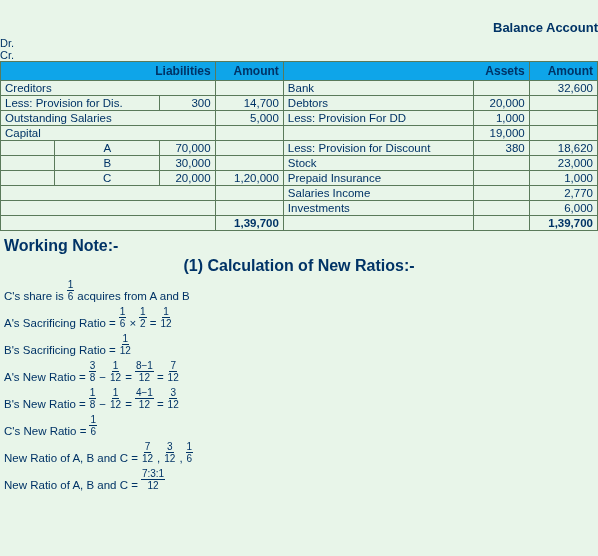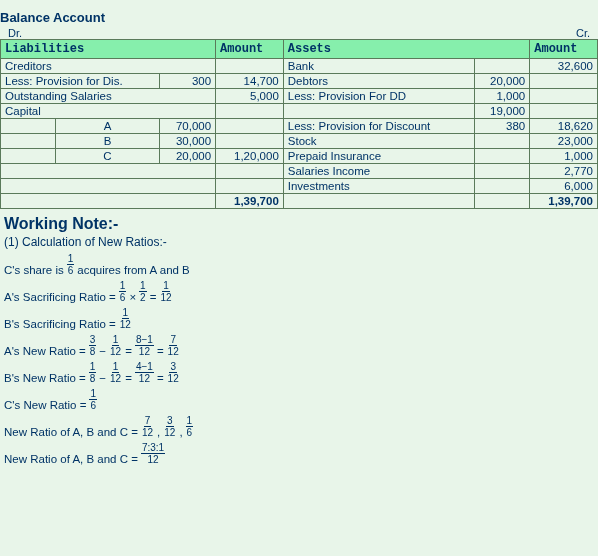--- a/index.html
+++ b/index.html
@@ -5,45 +5,45 @@
     * { margin: 0; padding: 0; box-sizing: border-box; }
     body {
       width: 598px;
       min-height: 556px;
       font-family: Arial, sans-serif;
       font-size: 12px;
       background: #e8f5e9;
       color: #003366;
     }
     .page-title {
-      text-align: left;
+      text-align: right;
       font-size: 13px;
       font-weight: bold;
-      padding: 10px 0 2px 0;
+      padding: 20px 0 2px 0;
       color: #003366;
     }
     .dr-cr-row {
       display: flex;
       justify-content: space-between;
-      padding: 0 8px;
+      padding: 0 0;
       font-size: 11px;
+      flex-direction: column;
     }
     table.balance-table {
       width: 100%;
       border-collapse: collapse;
       border: 1px solid #5a7a5a;
     }
     table.balance-table th {
-      background: #86efac;
+      background: #0ea5e9;
       border: 1px solid #5a7a5a;
       padding: 2px 4px;
       font-size: 12px;
       color: #003366;
-      text-align: left;
-      font-family: Liberation Mono, monospace;
+      text-align: right;
     }
     table.balance-table td {
       border: 1px solid #5a7a5a;
       padding: 1px 4px;
       font-size: 11.5px;
       vertical-align: top;
       color: #003366;
     }
     .amount-col {
       text-align: right;
@@ -56,23 +56,24 @@
     }
     .working-notes {
       padding: 6px 4px 4px 4px;
     }
     .wn-title {
       font-weight: bold;
       font-size: 16px;
       margin-bottom: 2px;
     }
     .wn-subtitle {
-      font-weight: normal;
-      font-size: 12px;
+      font-weight: bold;
+      font-size: 16px;
       margin-bottom: 4px;
+      text-align: center;
     }
     .frac {
       display: inline-flex;
       flex-direction: column;
       align-items: center;
       vertical-align: middle;
       font-size: 10px;
       line-height: 1.1;
       margin: 0 1px;
     }

